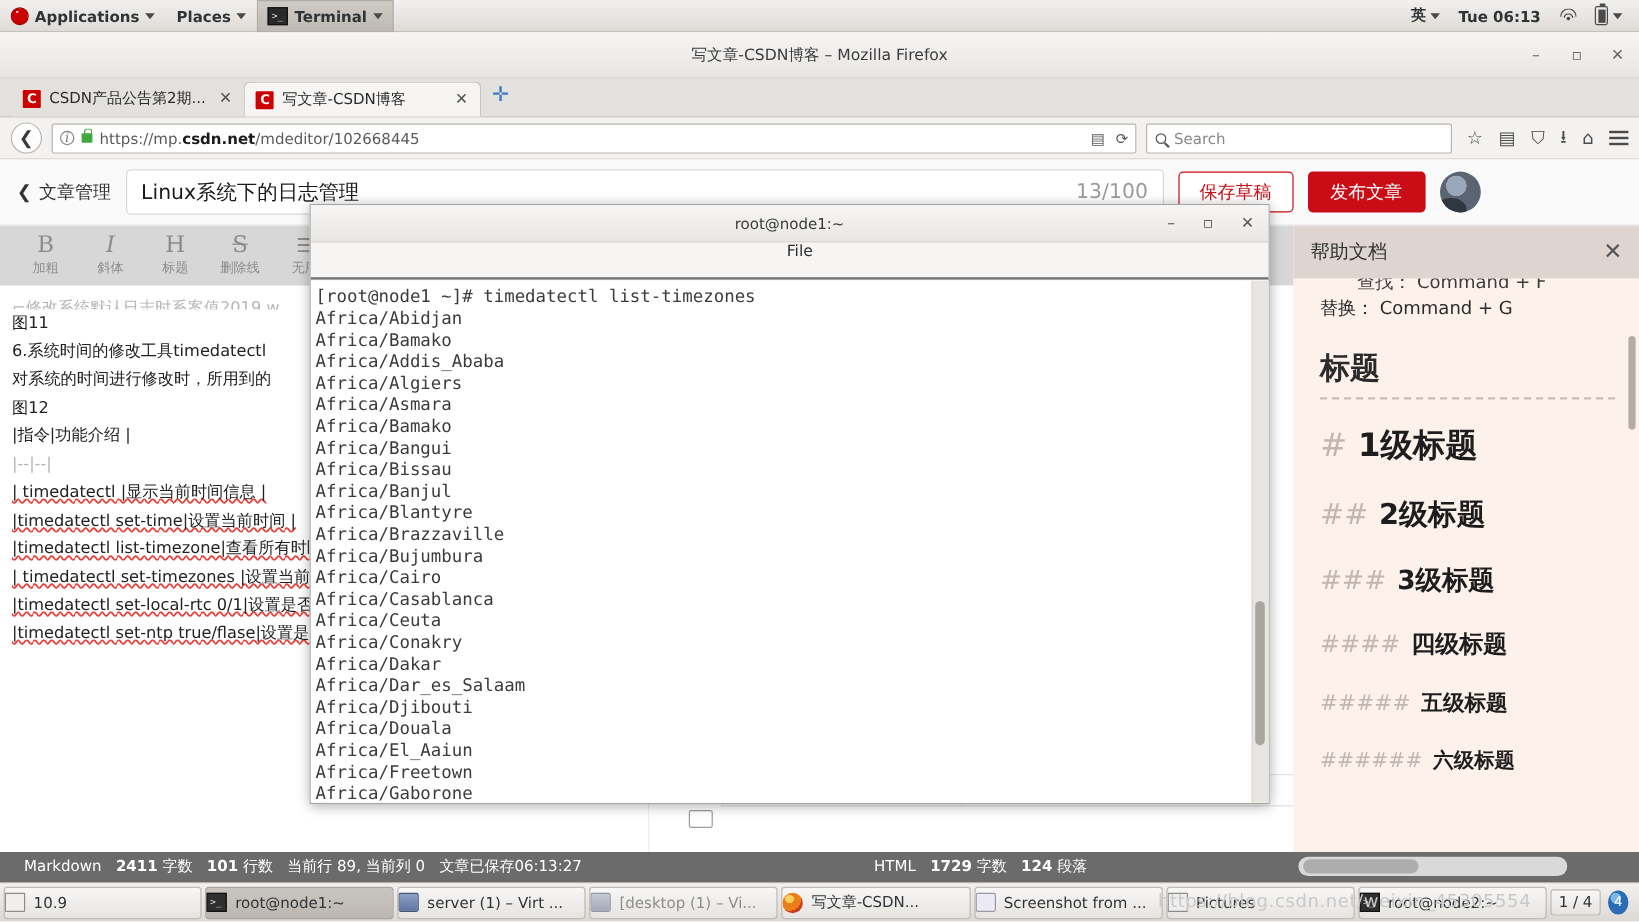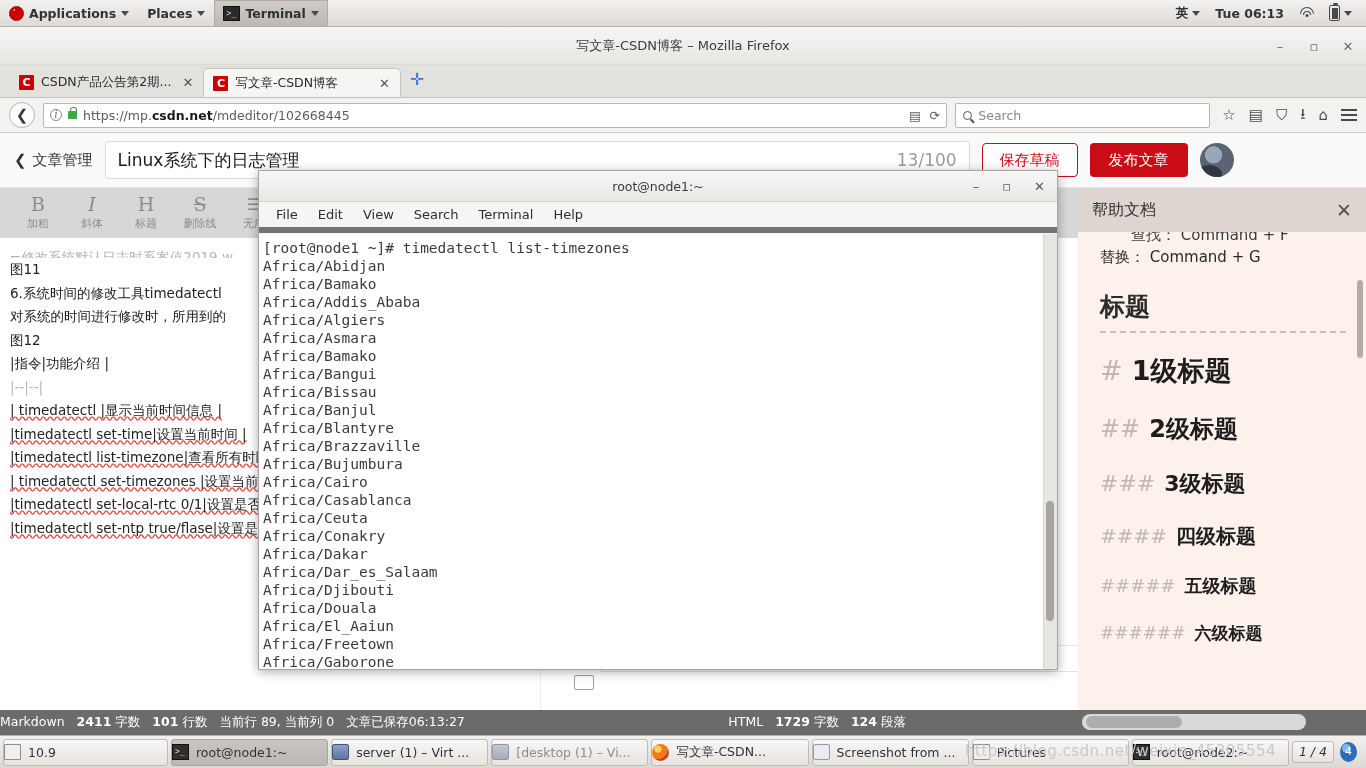--- a/index.html
+++ b/index.html
@@ -134,38 +134,38 @@
   .dashline { border-top:2px dashed #c9bdb7; margin:8px 0 20px 0; }
   .hrow { display:flex; align-items:baseline; gap:9px; margin-bottom:24px; }
   .hhash { color:#c3b6b0; font-weight:normal; }
   .hlabel { font-weight:bold; color:#1d1d1d; }
   .help-scroll { position:absolute; right:3px; top:92px; width:6px; height:78px;
                  background:#b3aca8; border-radius:3px; }
 
   
   .md-status { position:absolute; left:0; top:710px; width:1366px; height:25px; background:#6b6b6b;
                color:#fff; font-size:12.5px; display:flex; align-items:center; }
-  .md-status .left { padding-left:0; display:flex; gap:12px; }
+  .md-status .left { padding-left:20px; display:flex; gap:12px; }
   .md-status .right { position:absolute; right:460px; display:flex; gap:12px; }
   .md-status b { font-weight:bold; }
   .hscroll-track { position:absolute; left:1082px; right:60px; top:714px; height:16px;
                    background:#d9d9d9; border-radius:8px; }
   .hscroll-thumb { position:absolute; left:1086px; top:716px; width:96px; height:12px;
                    background:#adadad; border-radius:6px; }
 
   
   .term-win { position:absolute; left:258px; top:170px; width:800px; height:500px;
               background:#f6f5f4; border:1px solid #a9a5a1; box-shadow:0 2px 10px rgba(0,0,0,.33); }
   .term-title { height:31px; background:linear-gradient(#f7f6f5,#e9e7e4);
                 display:flex; align-items:center; justify-content:center; position:relative;
                 border-bottom:1px solid #d7d3cf; font-size:12.5px; color:#3a3a3a; }
   .term-wctl { position:absolute; right:12px; top:0; height:31px; display:flex; align-items:center; gap:23px;
                color:#5a5a5a; font-size:13px; }
   .term-menu { height:31px; background:#f6f5f4; display:flex; align-items:center; gap:20px;
-               padding-left:17px; font-size:13px; color:#2e2e2e; border-bottom:6px solid #737373; }
+               padding-left:17px; font-size:13px; color:#2e2e2e; border-bottom:2px solid #737373;flex-direction:column; }
   .term-screen { position:absolute; top:63px; left:0; right:0; bottom:0; background:#fff;
                  font-family:"DejaVu Sans Mono", monospace; font-size:14.5px; line-height:18px;
                  color:#3b3b3b; padding:5px 0 0 2px; overflow:hidden; }
   .term-screen div { white-space:pre; padding-left:2px; }
   .term-sb-track { position:absolute; right:0; top:63px; bottom:0; width:14px; background:#e8e6e3;
                    border-left:1px solid #dad6d2; }
   .term-sb-thumb { position:absolute; right:3px; top:330px; width:8px; height:120px;
                    background:#a9a5a1; border-radius:4px; }
 
   
@@ -183,21 +183,21 @@
   .ti.files { background:#f0efee; border:1px solid #8d8d8d; border-radius:1px; }
   .ti.term { background:#2f2f2f; border:1px solid #111; color:#ddd; font-size:8px;
              font-family:"DejaVu Sans Mono", monospace; line-height:14px; padding-left:2px; }
   .ti.mon { background:linear-gradient(#8da2c4,#5f74a0); border:1px solid #45557a; border-radius:2px; }
   .ti.mon.dim { background:linear-gradient(#c5c9d4,#a5aab9); border-color:#9096a6; }
   .ti.ff { width:17px;height:17px;border-radius:50%;
            background: radial-gradient(circle at 35% 30%, #ffcd5b 0 22%, #ef7c1a 23% 60%, #c9401c 61% 100%); }
   .ti.shot { background:#eceaf4; border:1px solid #9a97a8; border-radius:2px; }
   .taskbar-right { margin-left:auto; display:flex; align-items:center; gap:6px; padding-right:6px; }
   .pager { font-size:12.5px; color:#2e3436; padding:0 6px; border:1px solid #bfbab5; border-radius:3px;
-           height:22px; line-height:20px; background:linear-gradient(#f8f7f6,#e6e3e0);font-style:italic; }
+           height:22px; line-height:20px; background:linear-gradient(#f8f7f6,#e6e3e0); }
   .ti.wsw { width:20px;height:20px;border-radius:50%;background:radial-gradient(circle at 38% 32%,#7fb6e8 0 25%,#2a6db5 26% 100%);
             color:#fff;font-size:11px;line-height:20px;text-align:center;}
 
   .watermark { position:absolute; left:1085px; top:742px; font-size:15px; color:#c9c9c9;
                white-space:nowrap; letter-spacing:.5px; transform:translateX(-120px); pointer-events:none;
                font-family:"DejaVu Sans", sans-serif; }
 </style>
 </head>
 <body>
 

